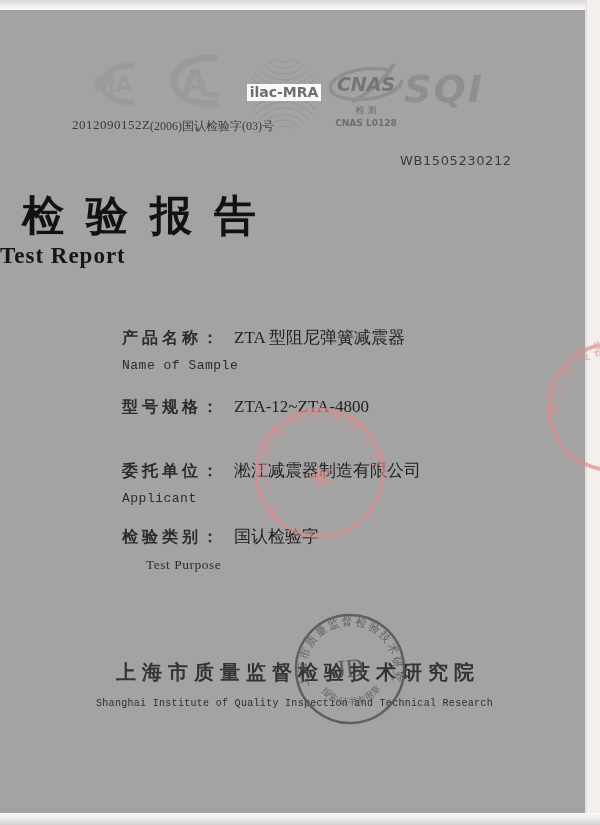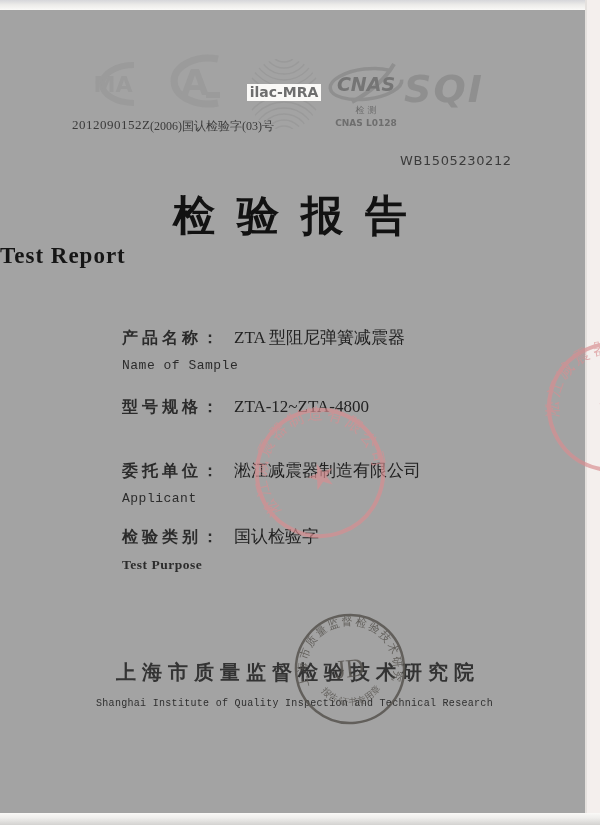--- a/index.html
+++ b/index.html
@@ -16,32 +16,32 @@
   .edge-right-line{position:absolute;top:0;right:13px;width:2px;height:100%;background:#e5e1de;}
 
   .logo{position:absolute;}
   .logo text{font-family:"DejaVu Sans",sans-serif;}
   .cert-no{position:absolute;font-size:13px;letter-spacing:0.5px;color:#3a3a3a;}
   .cert-no.cn{font-size:12px;letter-spacing:0;}
 
   .report-no{position:absolute;left:400px;top:153px;font-family:"DejaVu Sans",sans-serif;
     font-size:13px;letter-spacing:0.6px;color:#3c3c3c;}
 
-  .title-cn{position:absolute;left:0;right:20px;top:188px;text-align:center;
+  .title-cn{position:absolute;left:0;right:20px;top:188px;text-align:left;
     font-size:42px;font-weight:700;letter-spacing:22px;text-indent:22px;color:#121212;}
   .title-en{position:absolute;left:0;right:16px;top:243px;
     font-size:23px;font-weight:700;letter-spacing:1px;color:#161616;}
 
   .field{position:absolute;left:122px;}
   .f-label{display:inline-block;width:108px;font-size:16px;font-weight:700;
     letter-spacing:4px;color:#2b2b2b;vertical-align:baseline;}
   .f-value{font-size:17px;color:#222;}
   .f-sub{margin-top:9px;font-family:"Liberation Mono",monospace;font-size:13px;
     letter-spacing:0.5px;color:#2c2c2c;}
-  .f-sub.bold{font-family:"Liberation Serif",serif;font-weight:700;font-size:13.5px;}
+  .f-sub.bold{font-family:"Liberation Serif",serif;font-weight:400;font-size:13.5px;margin-left:24px;}
 
   .institute-cn{position:absolute;left:116px;top:659px;font-size:20px;font-weight:600;
     letter-spacing:6px;color:#333;}
   .institute-en{position:absolute;left:96px;top:698px;font-family:"Liberation Mono",monospace;
     font-size:10px;letter-spacing:0.3px;color:#2f2f2f;}
 
   .seal{position:absolute;}
   .seal text{font-family:"Liberation Serif",serif;}
   .seal-red{opacity:0.68;}
   .seal-gray{opacity:0.85;}

